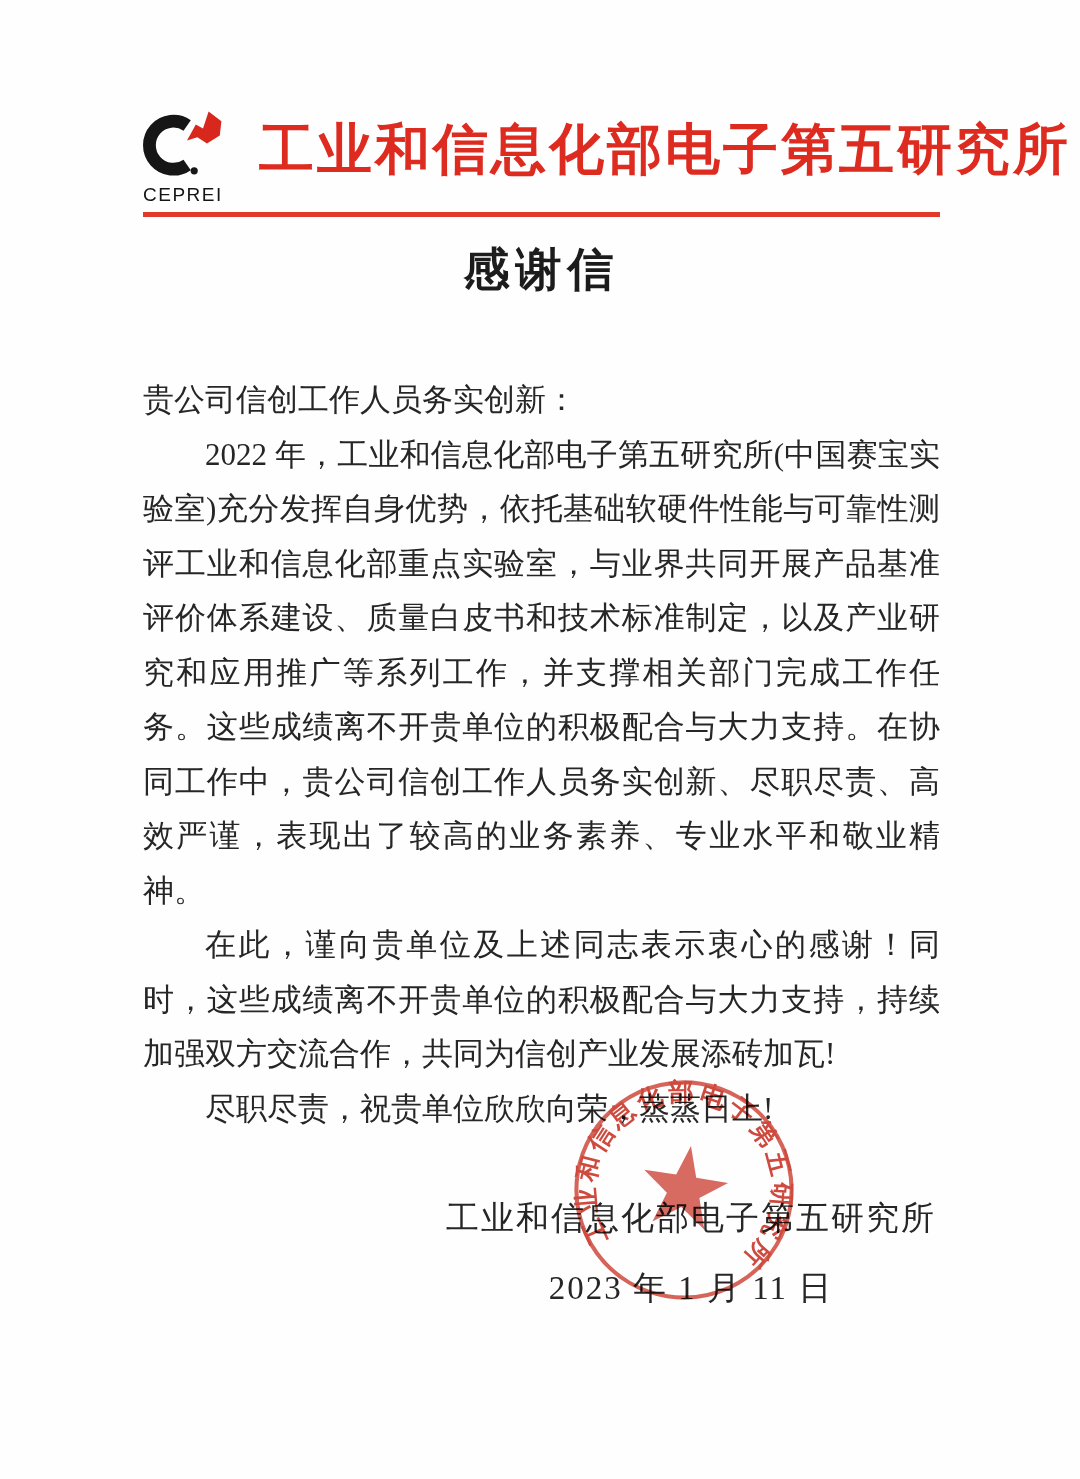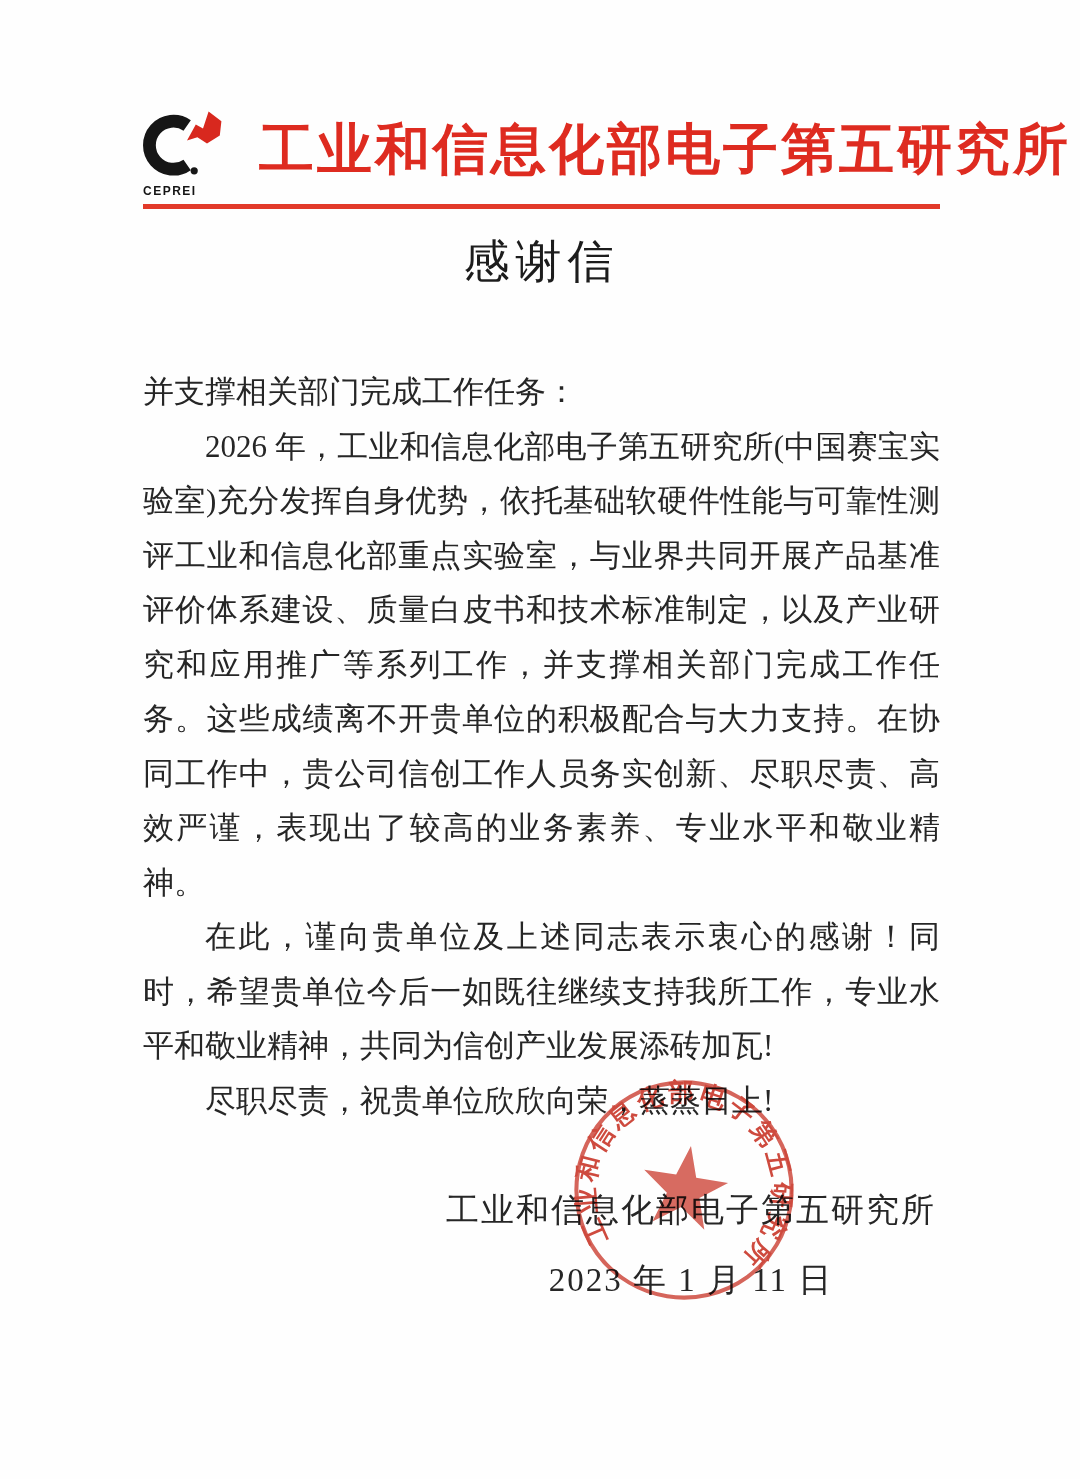--- a/index.html
+++ b/index.html
@@ -23,22 +23,22 @@
   
   .header-row {
     display: flex;
     align-items: flex-start;
     gap: 14px;
   }
   .logo-block { width: 102px; flex: 0 0 auto; }
   .logo-block svg { display: block; width: 88px; height: 80px; }
   .logo-acronym {
     font-family: "Liberation Sans", sans-serif;
-    font-weight: bold;
-    font-size: 12px;
+    font-weight: normal;
+    font-size: 19px;
     letter-spacing: 1.5px;
     color: #141414;
     margin-top: 2px;
   }
   .org-name {
     color: #de2b20;
     font-weight: bold;
     font-size: 55px;
     line-height: 1;
     letter-spacing: 3px;
@@ -49,21 +49,21 @@
   .divider {
     height: 5px;
     background: #e23a2a;
     margin-top: 6px;
   }
 
   
   .letter-title {
     text-align: center;
     font-family: "Liberation Sans", sans-serif;
-    font-weight: normal;
+    font-weight: bold;
     font-size: 46px;
     letter-spacing: 6px;
     color: #1c1c1c;
     margin-top: 22px;
   }
 
   
   .letter-body {
     margin-top: 72px;
     font-size: 31px;
@@ -127,23 +127,23 @@
         </svg>
         <div class="logo-acronym">CEPREI</div>
       </div>
       <div class="org-name">工业和信息化部电子第五研究所</div>
     </div>
     <div class="divider"></div>
 
     <div class="letter-title">感谢信</div>
 
     <div class="letter-body">
-      <p class="recipient">并支撑相关部门完成工作任务：</p>
-      <p class="para">2026 年，工业和信息化部电子第五研究所(中国赛宝实验室)充分发挥自身优势，依托基础软硬件性能与可靠性测评工业和信息化部重点实验室，与业界共同开展产品基准评价体系建设、质量白皮书和技术标准制定，以及产业研究和应用推广等系列工作，并支撑相关部门完成工作任务。这些成绩离不开贵单位的积极配合与大力支持。在协同工作中，贵公司信创工作人员务实创新、尽职尽责、高效严谨，表现出了较高的业务素养、专业水平和敬业精神。</p>
-      <p class="para">在此，谨向贵单位及上述同志表示衷心的感谢！同时，希望贵单位今后一如既往继续支持我所工作，专业水平和敬业精神，共同为信创产业发展添砖加瓦!</p>
+      <p class="recipient">贵公司信创工作人员务实创新：</p>
+      <p class="para">2022 年，工业和信息化部电子第五研究所(中国赛宝实验室)充分发挥自身优势，依托基础软硬件性能与可靠性测评工业和信息化部重点实验室，与业界共同开展产品基准评价体系建设、质量白皮书和技术标准制定，以及产业研究和应用推广等系列工作，并支撑相关部门完成工作任务。这些成绩离不开贵单位的积极配合与大力支持。在协同工作中，贵公司信创工作人员务实创新、尽职尽责、高效严谨，表现出了较高的业务素养、专业水平和敬业精神。</p>
+      <p class="para">在此，谨向贵单位及上述同志表示衷心的感谢！同时，这些成绩离不开贵单位的积极配合与大力支持，持续加强双方交流合作，共同为信创产业发展添砖加瓦!</p>
       <p class="para">尽职尽责，祝贵单位欣欣向荣，蒸蒸日上!</p>
     </div>
 
     <div class="signature">
       <div class="sig-org">工业和信息化部电子第五研究所</div>
       <div class="sig-date">2023 年 1 月 11 日</div>
     </div>
   </div>
 
   <div class="seal">

